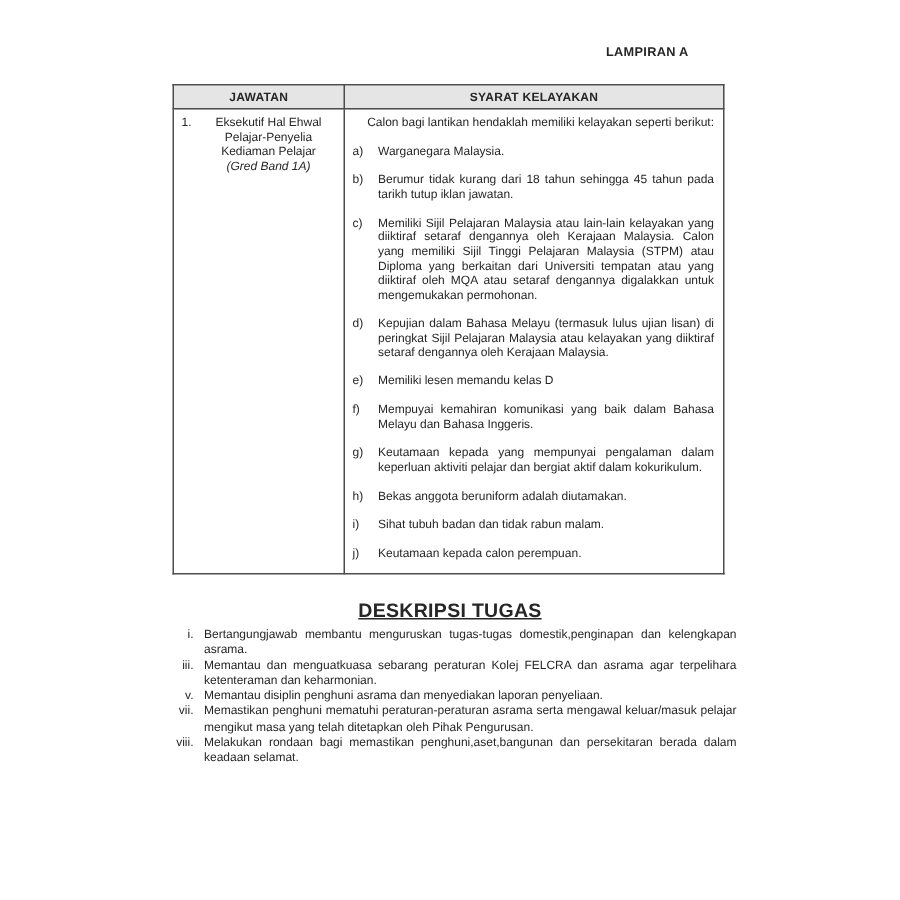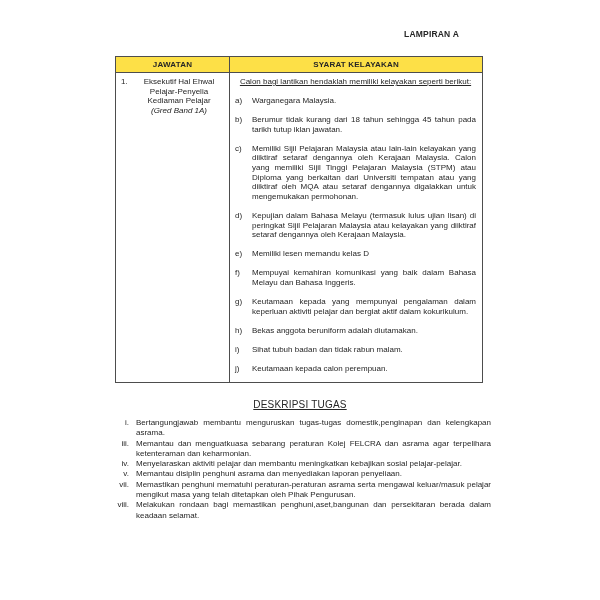--- a/index.html
+++ b/index.html
@@ -25,51 +25,51 @@
     left: 115px;
     top: 56px;
     width: 368px;
     border-collapse: collapse;
     table-layout: fixed;
   }
   .doc-table th, .doc-table td {
     border: 1px solid #4d4d4d;
   }
   .doc-table th {
-    background: #fde047;
+    background: #e5e5e5;
     font-size: 8px;
     font-weight: 700;
     text-align: center;
     padding: 3px 2px;
     letter-spacing: 0.2px;
   }
   th.col-jawatan { width: 114px; }
   .doc-table td {
     vertical-align: top;
     font-size: 8px;
     line-height: 9.6px;
     padding: 4px 6px 9px 5px;
   }
   .cell-syarat { padding-left: 6px; padding-right: 8px; }
   .jawatan-wrap { display: flex; gap: 4px; }
   .jawatan-num { flex: 0 0 10px; }
   .jawatan-body { flex: 1; text-align: center; }
   .jawatan-grade { font-style: italic; }
-  .syarat-intro { text-align: center; text-decoration: underline; }
+  .syarat-intro { text-align: right; }
   .syarat-item { display: flex; margin-top: 9.5px; }
   .syarat-label { flex: 0 0 17px; }
   .syarat-text { flex: 1; text-align: justify; }
   .tasks-heading {
     position: absolute;
     top: 399px;
     left: 0;
     width: 600px;
     text-align: center;
-    font-size: 10px;
-    font-weight: 400;
+    font-size: 13px;
+    font-weight: 700;
     text-decoration: underline;
     letter-spacing: 0.2px;
   }
   .tasks-list {
     position: absolute;
     top: 418px;
     left: 113px;
     width: 378px;
     font-size: 8px;
     line-height: 10.3px;
@@ -170,24 +170,20 @@
         <span class="task-label">i.</span>
         <span class="task-text">Bertangungjawab membantu menguruskan tugas-tugas domestik,penginapan dan kelengkapan asrama.</span>
       </div>
 
 
       <div class="task-item">
         <span class="task-label">iii.</span>
         <span class="task-text">Memantau dan menguatkuasa sebarang peraturan Kolej FELCRA dan asrama agar terpelihara ketenteraman dan keharmonian.</span>
       </div>
 
-      <div class="task-item">
-        <span class="task-label">iv.</span>
-        <span class="task-text">Menyelaraskan aktiviti pelajar dan membantu meningkatkan kebajikan sosial pelajar-pelajar.</span>
-      </div>
 
       <div class="task-item">
         <span class="task-label">v.</span>
         <span class="task-text">Memantau disiplin penghuni asrama dan menyediakan laporan penyeliaan.</span>
       </div>
 
 
       <div class="task-item">
         <span class="task-label">vii.</span>
         <span class="task-text">Memastikan penghuni mematuhi peraturan-peraturan asrama serta mengawal keluar/masuk pelajar mengikut masa yang telah ditetapkan oleh Pihak Pengurusan.</span>

